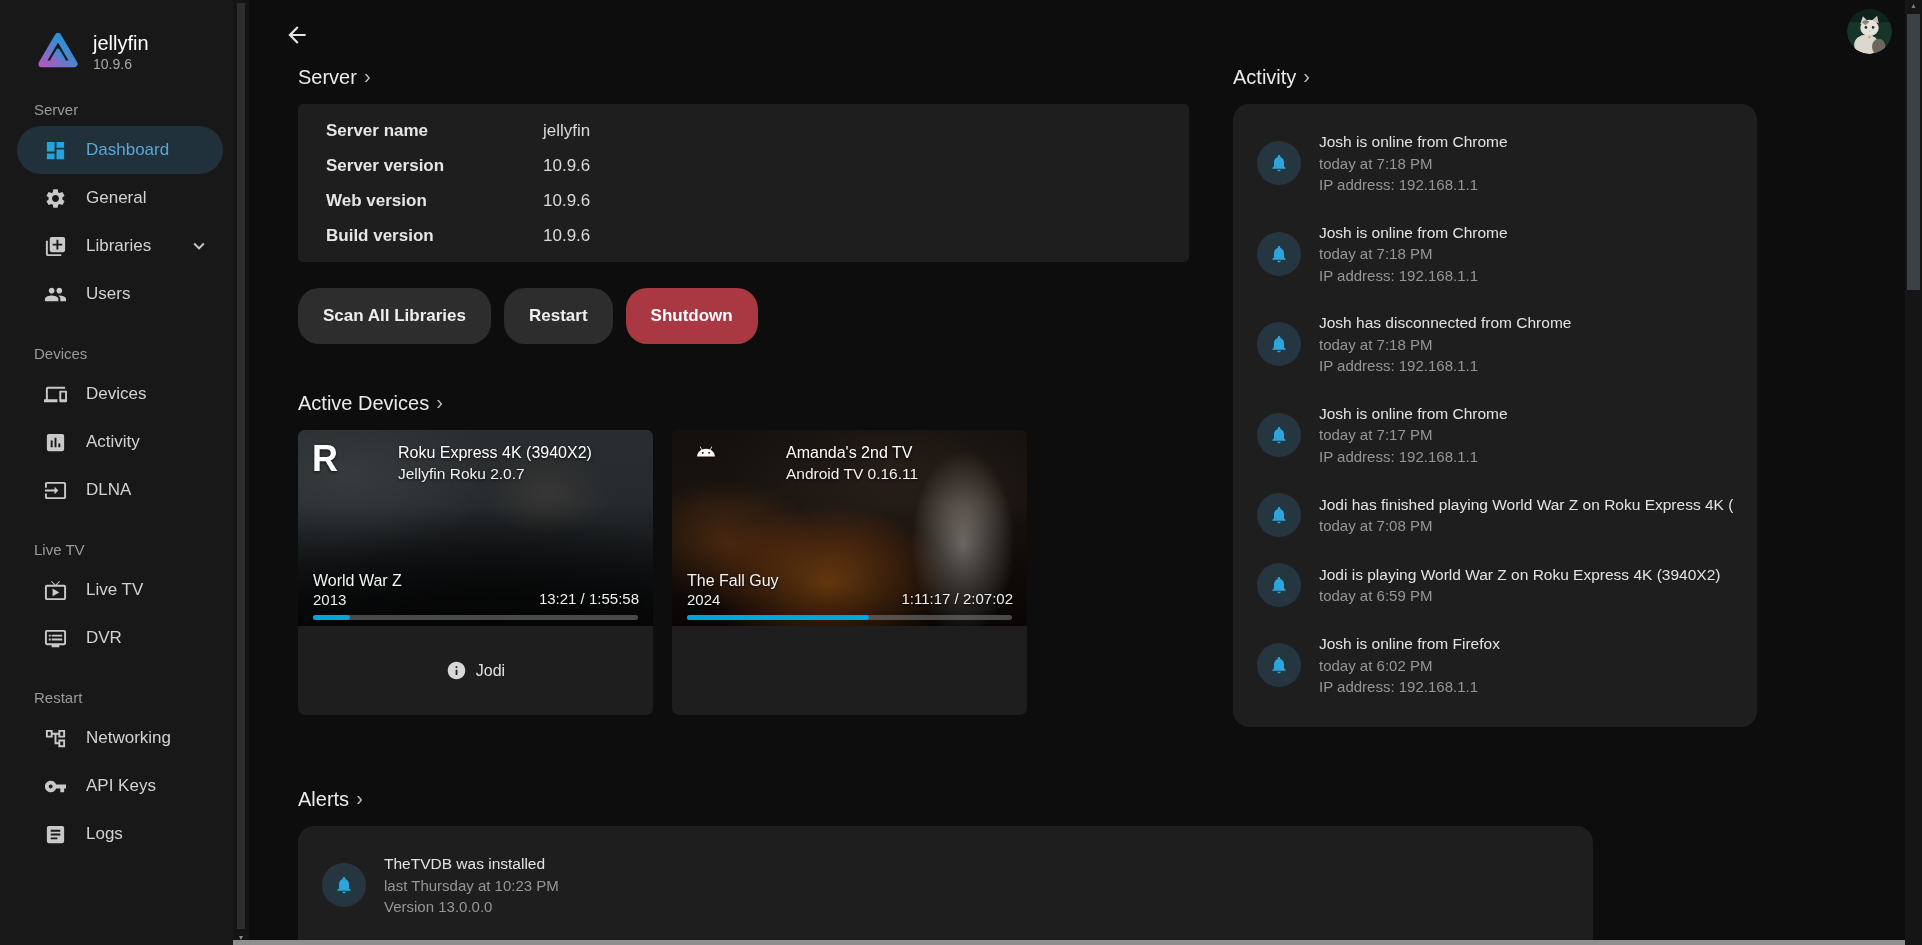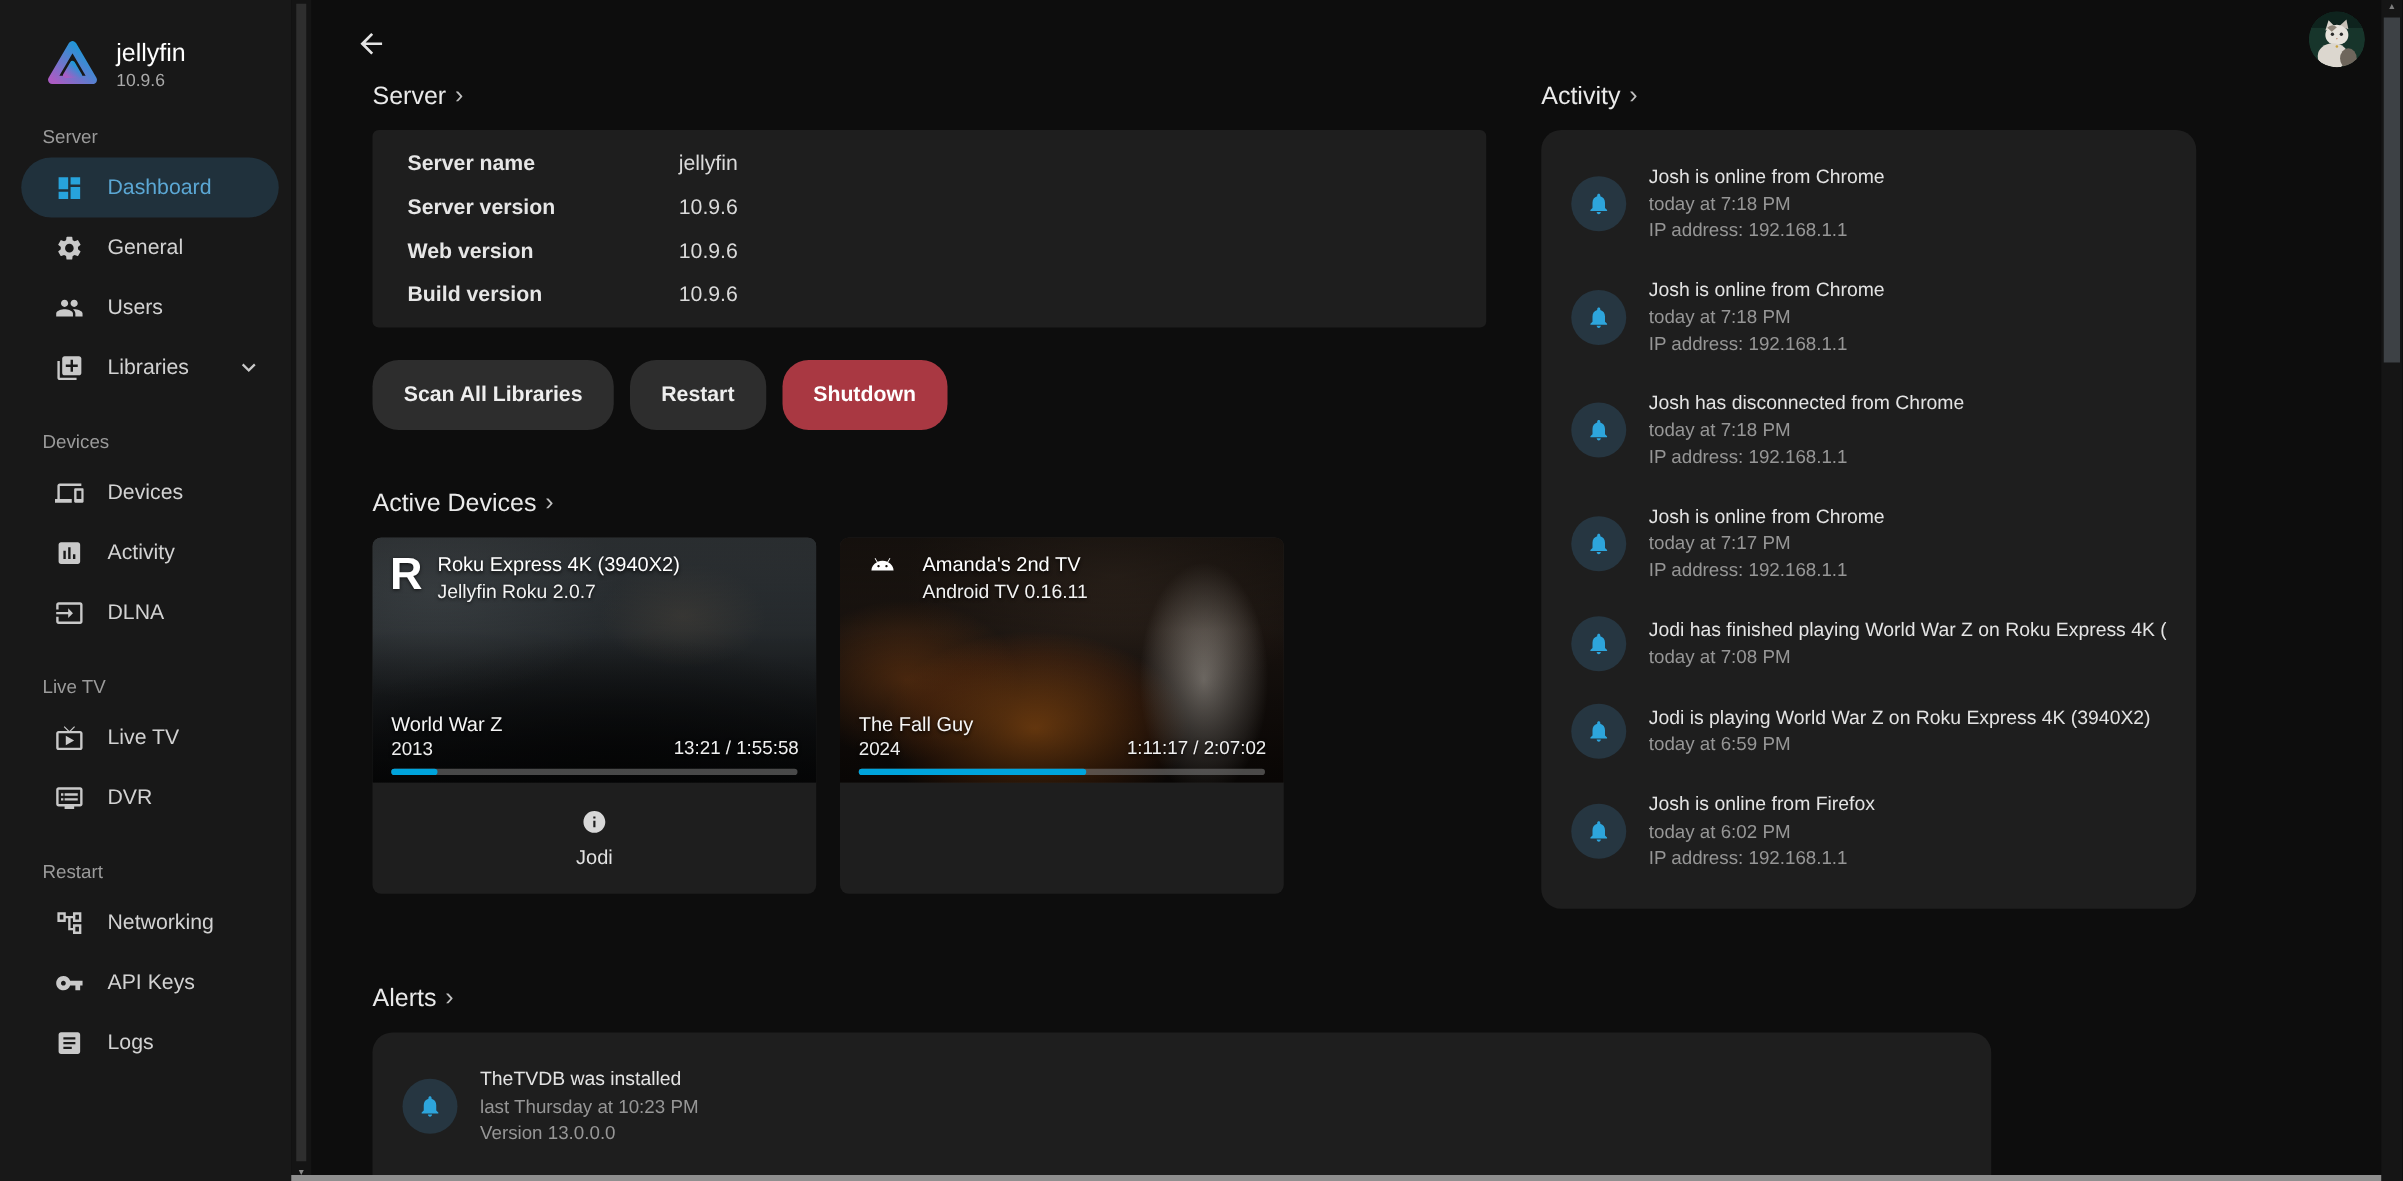--- a/index.html
+++ b/index.html
@@ -89,30 +89,30 @@
       linear-gradient(180deg, rgba(0,0,0,.45) 0%, rgba(0,0,0,.18) 38%, rgba(0,0,0,.5) 100%),
       radial-gradient(66px 120px at 82% 58%, rgba(224,217,207,.62), rgba(224,217,207,.14) 62%, transparent 78%),
       radial-gradient(150px 95px at 44% 78%, rgba(208,112,26,.75), rgba(150,70,18,.32) 60%, transparent 82%),
       radial-gradient(120px 85px at 15% 58%, rgba(190,95,25,.45), transparent 75%),
       radial-gradient(220px 140px at 62% 16%, rgba(72,56,44,.55), transparent 76%),
       linear-gradient(180deg, #251d17 0%, #1b1410 50%, #110c09 100%);
   }
   .dev-header { position:absolute; top:12px; left:14px; display:flex; gap:12px; align-items:flex-start; }
   .roku-r { font-size:36px; font-weight:700; color:#fff; line-height:34px; text-shadow:0 1px 3px rgba(0,0,0,.7); }
   .android-glyph { width:40px; height:30px; fill:#fff; }
-  .dev-lines { text-shadow:0 1px 3px rgba(0,0,0,.8); }
+  .dev-lines { text-shadow:0 1px 3px rgba(0,0,0,.8);margin-left:48px; }
   .dev-name { font-size:16px; color:#ffffff; line-height:21px; }
   .dev-app  { font-size:15.5px; color:#f2f2f2; line-height:21px; }
   .media-info { position:absolute; left:15px; bottom:17px; text-shadow:0 1px 3px rgba(0,0,0,.85); }
   .media-title { font-size:16px; color:#f5f5f5; line-height:19px; }
   .media-year  { font-size:15px; color:#eeeeee; line-height:19px; }
   .media-time { position:absolute; right:14px; bottom:19px; font-size:15px; color:#f0f0f0; text-shadow:0 1px 3px rgba(0,0,0,.85); }
   .progress { position:absolute; left:15px; right:15px; bottom:6px; height:5px; border-radius:3px; background:rgba(130,130,130,.55); }
   .progress .fill { height:100%; border-radius:3px; background:var(--accent); }
-  .dev-footer { height:89px; display:flex; flex-direction:column; align-items:center; justify-content:center; gap:9px; }
+  .dev-footer { height:89px; display:flex; flex-direction:row; align-items:center; justify-content:center; gap:9px; }
   .controls { display:flex; align-items:center; gap:27px; height:24px; }
   .ctl-btn { background:none; border:none; padding:0; cursor:pointer; }
   .ctl-btn svg { width:21px; height:21px; fill:#d8d8d8; }
   .dev-user { font-size:16px; color:#e2e2e2; }
 
   
   .activity-card { border-radius:16px; padding:14px 0 16px 0; }
   .alerts-card { border-radius:16px; padding:14px 0 16px 0; width:1295px; }
   .alerts-section { margin-top:71px; }
   .feed-item { display:flex; align-items:center; gap:18px; padding:13px 24px; }
@@ -163,32 +163,32 @@
         <span>Dashboard</span>
       </div>
       <div class="nav-item">
         <svg viewBox="0 0 24 24" class="nav-icon">
           <path d="M19.14 12.94c.04-.3.06-.61.06-.94 0-.32-.02-.64-.07-.94l2.03-1.58c.18-.14.23-.41.12-.61l-1.92-3.32c-.12-.22-.37-.29-.59-.22l-2.39.96c-.5-.38-1.03-.7-1.62-.94l-.36-2.54c-.04-.24-.24-.41-.48-.41h-3.84c-.24 0-.43.17-.47.41l-.36 2.54c-.59.24-1.13.57-1.62.94l-2.39-.96c-.22-.08-.47 0-.59.22L2.74 8.87c-.12.21-.08.47.12.61l2.03 1.58c-.05.3-.09.63-.09.94s.02.64.07.94l-2.03 1.58c-.18.14-.23.41-.12.61l1.92 3.32c.12.22.37.29.59.22l2.39-.96c.5.38 1.03.7 1.62.94l.36 2.54c.05.24.24.41.48.41h3.84c.24 0 .44-.17.47-.41l.36-2.54c.59-.24 1.13-.56 1.62-.94l2.39.96c.22.08.47 0 .59-.22l1.92-3.32c.12-.22.07-.47-.12-.61l-2.01-1.58zM12 15.6c-1.98 0-3.6-1.62-3.6-3.6s1.62-3.6 3.6-3.6 3.6 1.62 3.6 3.6-1.62 3.6-3.6 3.6z"></path>
         </svg>
         <span>General</span>
       </div>
       <div class="nav-item">
         <svg viewBox="0 0 24 24" class="nav-icon">
-          <path d="M16 11c1.66 0 2.99-1.34 2.99-3S17.66 5 16 5c-1.66 0-3 1.34-3 3s1.34 3 3 3zm-8 0c1.66 0 2.99-1.34 2.99-3S9.66 5 8 5C6.34 5 5 6.34 5 8s1.34 3 3 3zm0 2c-2.33 0-7 1.17-7 3.5V19h14v-2.5c0-2.33-4.67-3.5-7-3.5zm8 0c-.29 0-.62.02-.97.05 1.16.84 1.97 1.97 1.97 3.45V19h6v-2.5c0-2.33-4.67-3.5-7-3.5z"></path>
-        </svg>
-        <span>Users</span>
-      </div>
-      <div class="nav-item">
-        <svg viewBox="0 0 24 24" class="nav-icon">
           <path d="M4 6H2v14c0 1.1.9 2 2 2h14v-2H4V6zm16-4H8c-1.1 0-2 .9-2 2v12c0 1.1.9 2 2 2h12c1.1 0 2-.9 2-2V4c0-1.1-.9-2-2-2zm-1 9h-4v4h-2v-4H9V9h4V5h2v4h4v2z"></path>
         </svg>
         <span>Libraries</span>
         <svg viewBox="0 0 24 24" class="expand-icon">
           <path d="M16.59 8.59L12 13.17 7.41 8.59 6 10l6 6 6-6z"></path>
         </svg>
+      </div>
+      <div class="nav-item">
+        <svg viewBox="0 0 24 24" class="nav-icon">
+          <path d="M16 11c1.66 0 2.99-1.34 2.99-3S17.66 5 16 5c-1.66 0-3 1.34-3 3s1.34 3 3 3zm-8 0c1.66 0 2.99-1.34 2.99-3S9.66 5 8 5C6.34 5 5 6.34 5 8s1.34 3 3 3zm0 2c-2.33 0-7 1.17-7 3.5V19h14v-2.5c0-2.33-4.67-3.5-7-3.5zm8 0c-.29 0-.62.02-.97.05 1.16.84 1.97 1.97 1.97 3.45V19h6v-2.5c0-2.33-4.67-3.5-7-3.5z"></path>
+        </svg>
+        <span>Users</span>
       </div>
       <div class="nav-section-label">Devices</div>
       <div class="nav-item">
         <svg viewBox="0 0 24 24" class="nav-icon">
           <path d="M4 6h18V4H4c-1.1 0-2 .9-2 2v11H0v3h14v-3H4V6zm19 2h-6c-.55 0-1 .45-1 1v10c0 .55.45 1 1 1h6c.55 0 1-.45 1-1V9c0-.55-.45-1-1-1zm-1 9h-4v-7h4v7z"></path>
         </svg>
         <span>Devices</span>
       </div>
       <div class="nav-item">
         <svg viewBox="0 0 24 24" class="nav-icon">

